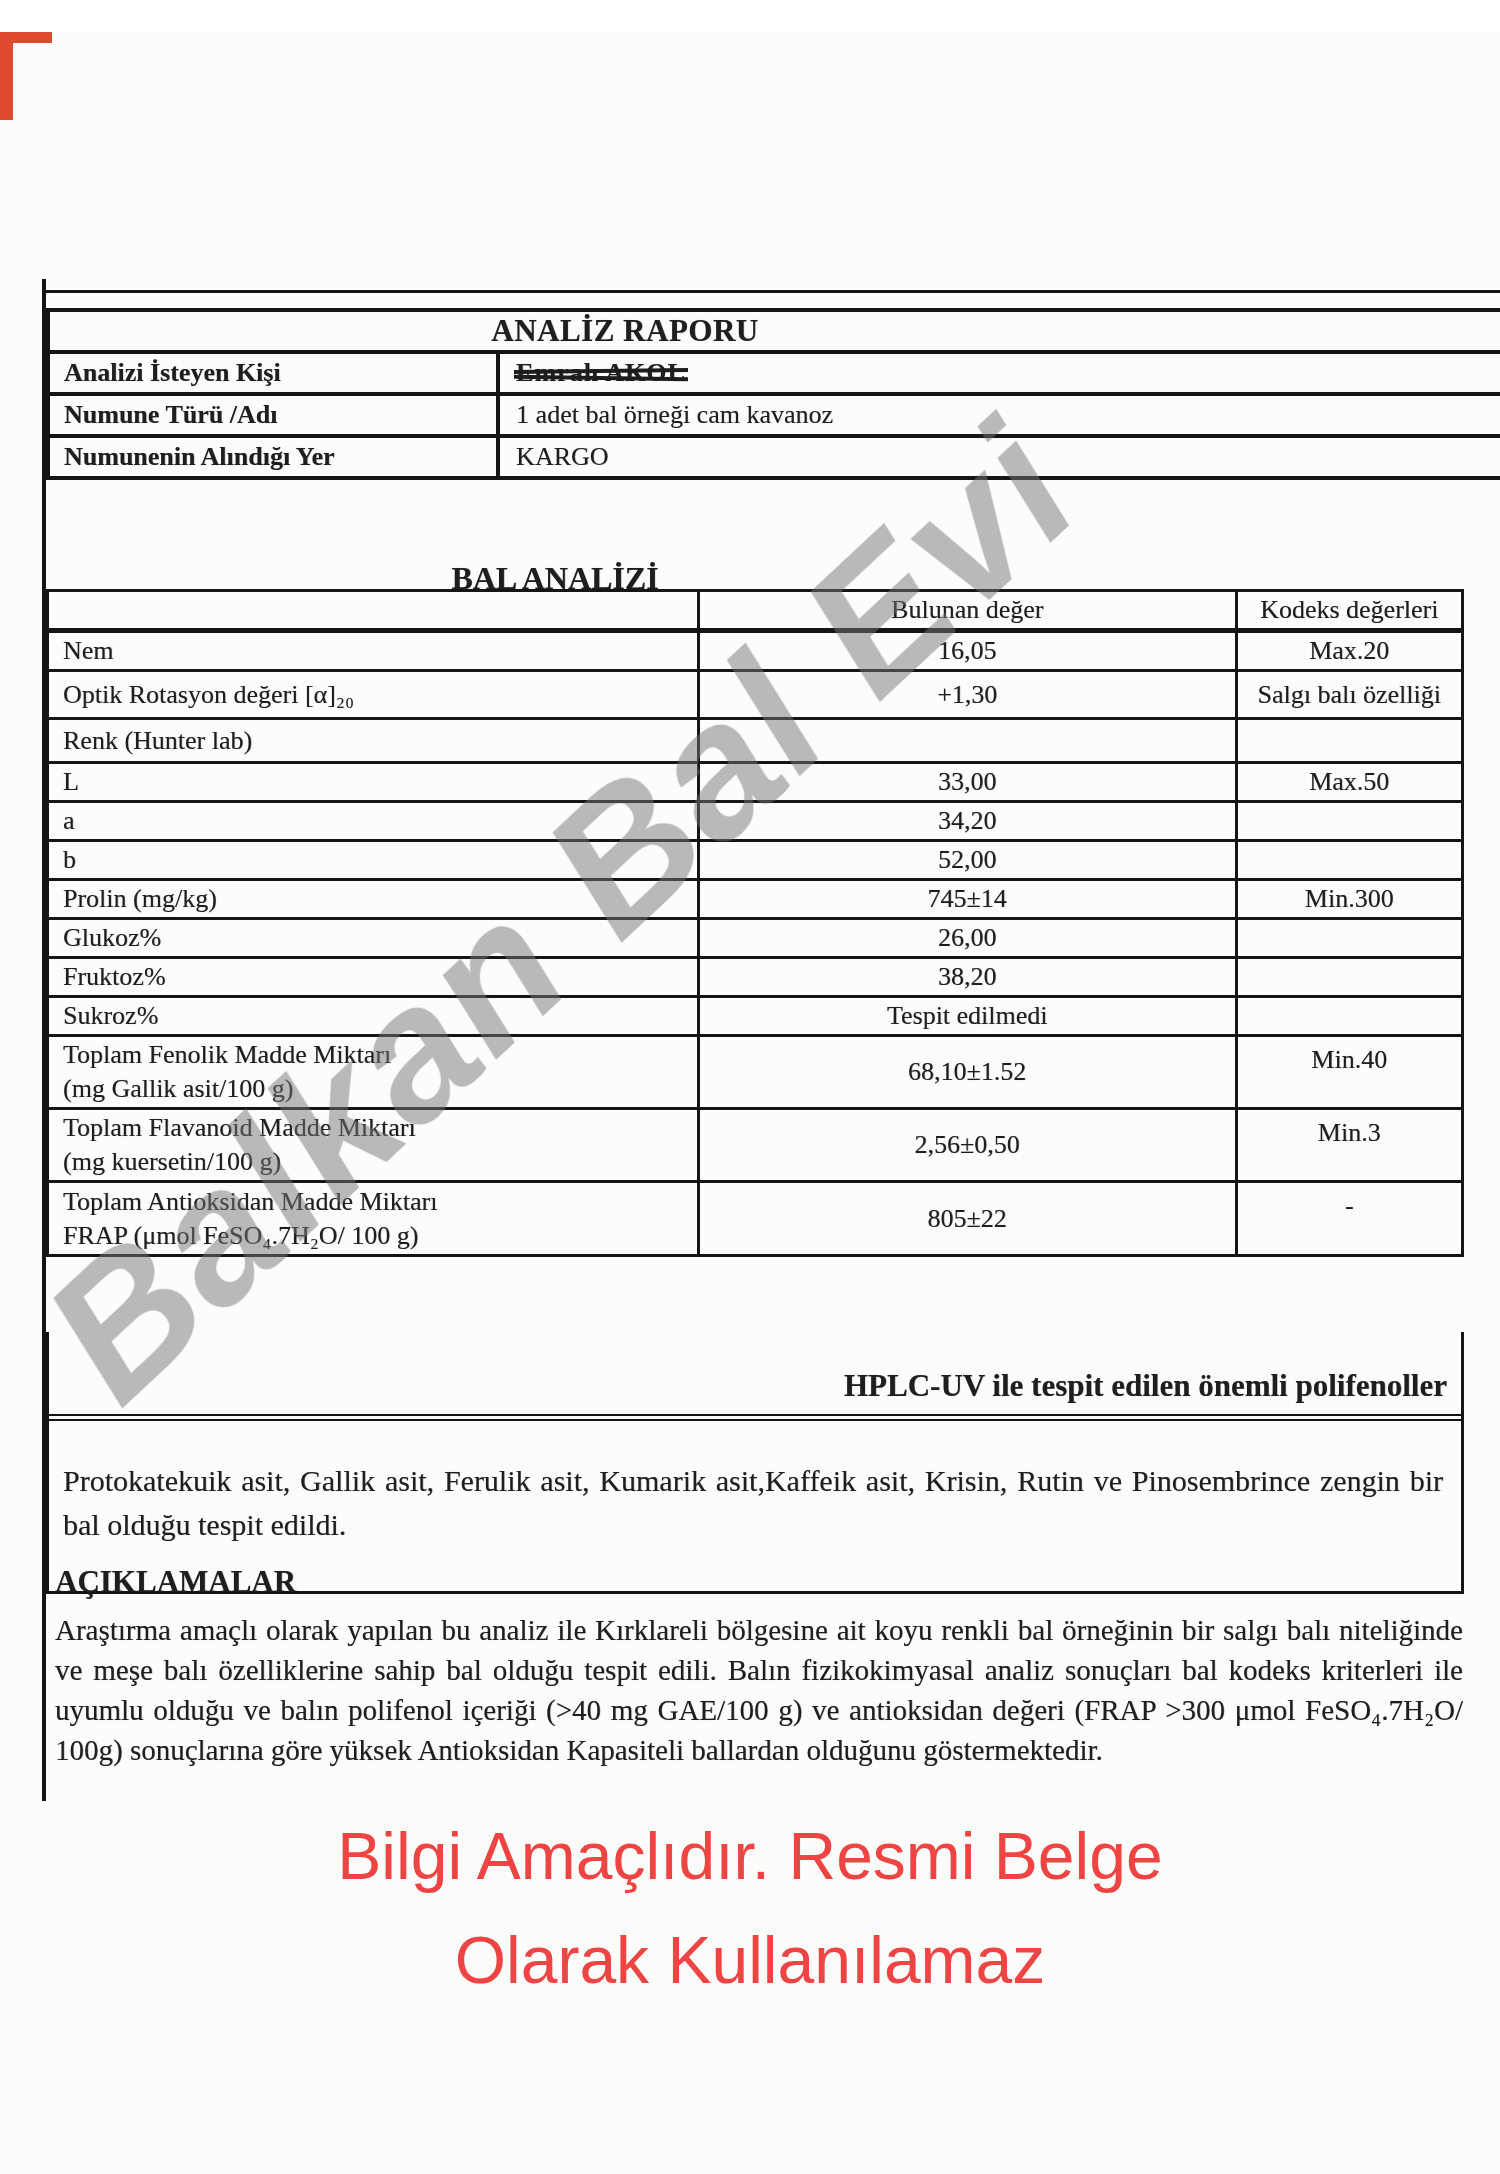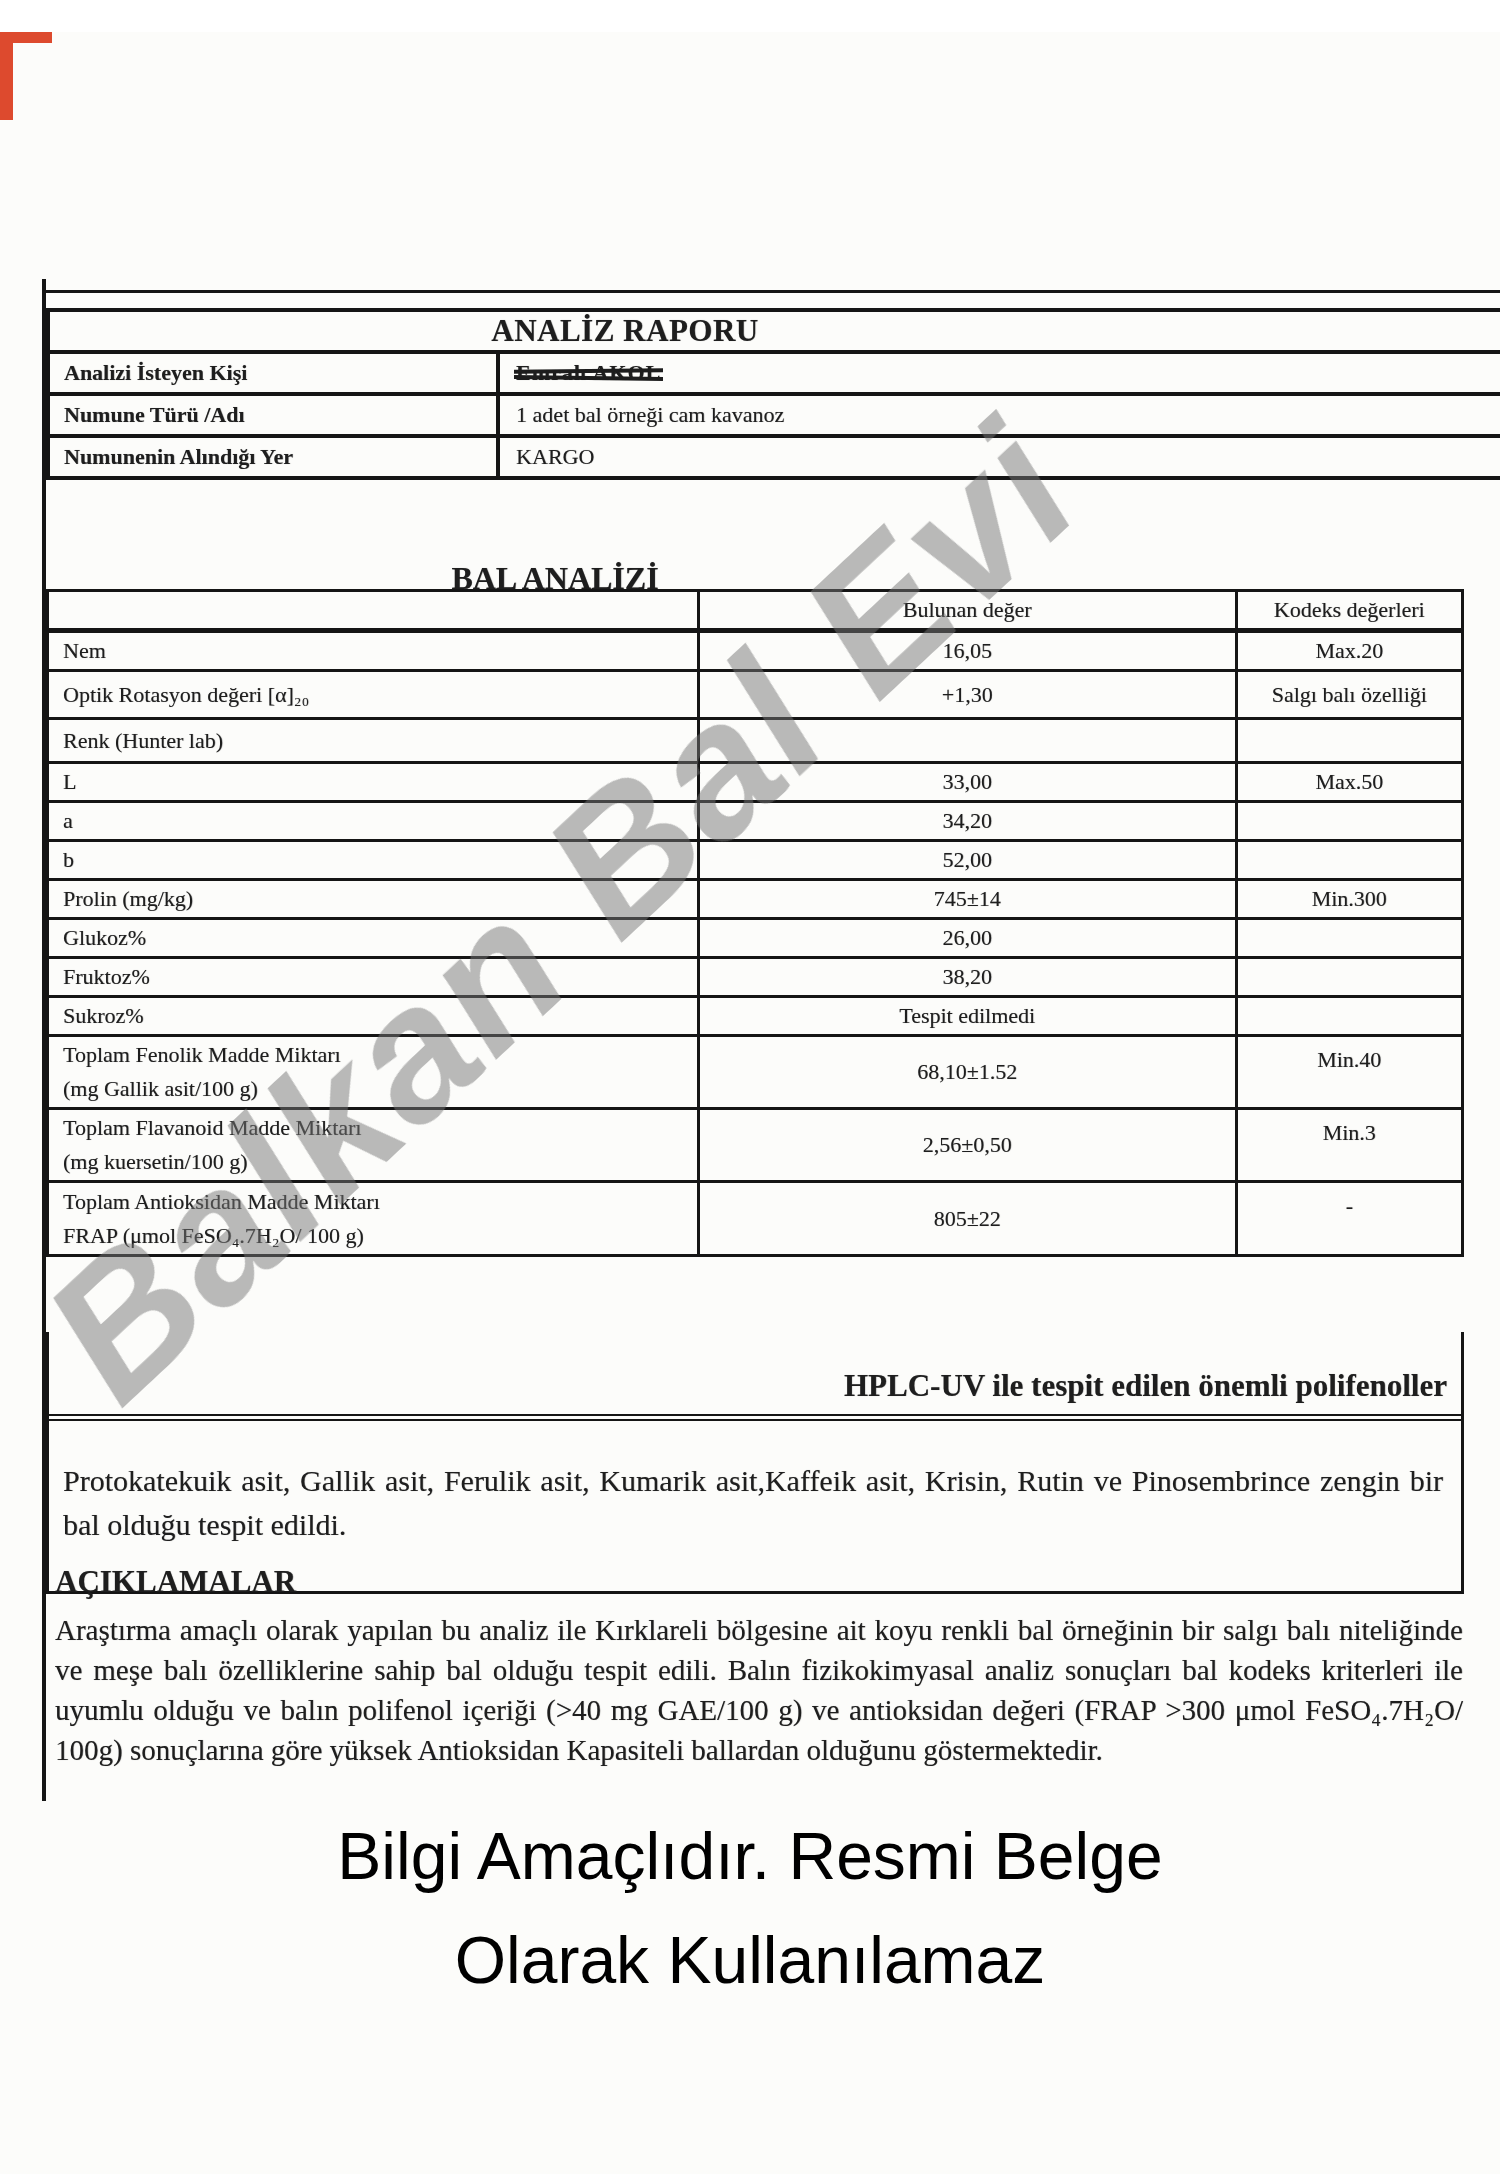--- a/index.html
+++ b/index.html
@@ -10,21 +10,21 @@
 
   
   .corner-mark-v{position:absolute;left:0;top:0;width:13px;height:88px;background:#dd4a2e;}
   .corner-mark-h{position:absolute;left:0;top:0;width:52px;height:11px;background:#dd4a2e;}
 
   
   .page-left-border{position:absolute;left:42px;top:247px;width:4px;height:1522px;background:#151515;}
   .page-top-rule{position:absolute;left:42px;top:258px;width:1458px;height:3px;background:#151515;}
 
   table{border-collapse:collapse;table-layout:fixed;}
-  td{font-size:22px;line-height:34px;overflow:hidden;}
+  td{font-size:26px;line-height:34px;overflow:hidden;}
 
   
   .top-table{position:absolute;left:46px;top:276px;width:1454px;}
   .top-table td{border:4px solid #151515;border-right:none;padding:2px 0;}
   .top-table td.lbl{font-weight:bold;padding-left:14px;border-right:4px solid #151515;}
   .top-table td.val{padding-left:16px;}
   .top-table .title-cell{font-weight:bold;text-align:center;font-size:31px;letter-spacing:0.5px;}
   .title-shift{position:relative;left:-150px;display:inline-block;}
 
   
@@ -48,21 +48,21 @@
              border-bottom:7px double #151515;text-align:right;}
   .hplc-body{font-size:30px;line-height:44px;text-align:justify;padding:38px 18px 44px 14px;}
 
   
   .acik{position:absolute;left:55px;top:1532px;width:1408px;}
   .acik-head{font-weight:bold;font-size:31px;margin-bottom:10px;}
   .acik-body{font-size:29px;line-height:40px;text-align:justify;}
 
   
   .footer{position:absolute;left:0;top:1772px;width:1500px;text-align:center;
-          font-family:"Liberation Sans","DejaVu Sans",sans-serif;color:#000000;
+          font-family:"Liberation Sans","DejaVu Sans",sans-serif;color:#ef4444;
           font-size:66px;line-height:104px;letter-spacing:0px;}
 
   
   .watermark{position:absolute;left:560px;top:880px;transform:translate(-50%,-50%) rotate(-43deg);
              font-family:"Liberation Sans","DejaVu Sans",sans-serif;font-weight:bold;font-style:italic;
              font-size:186px;color:rgba(118,118,118,0.5);white-space:nowrap;z-index:40;
              letter-spacing:3px;filter:blur(0.6px);pointer-events:none;}
 
   
   .struck{position:relative;display:inline-block;font-weight:bold;letter-spacing:1px;}

